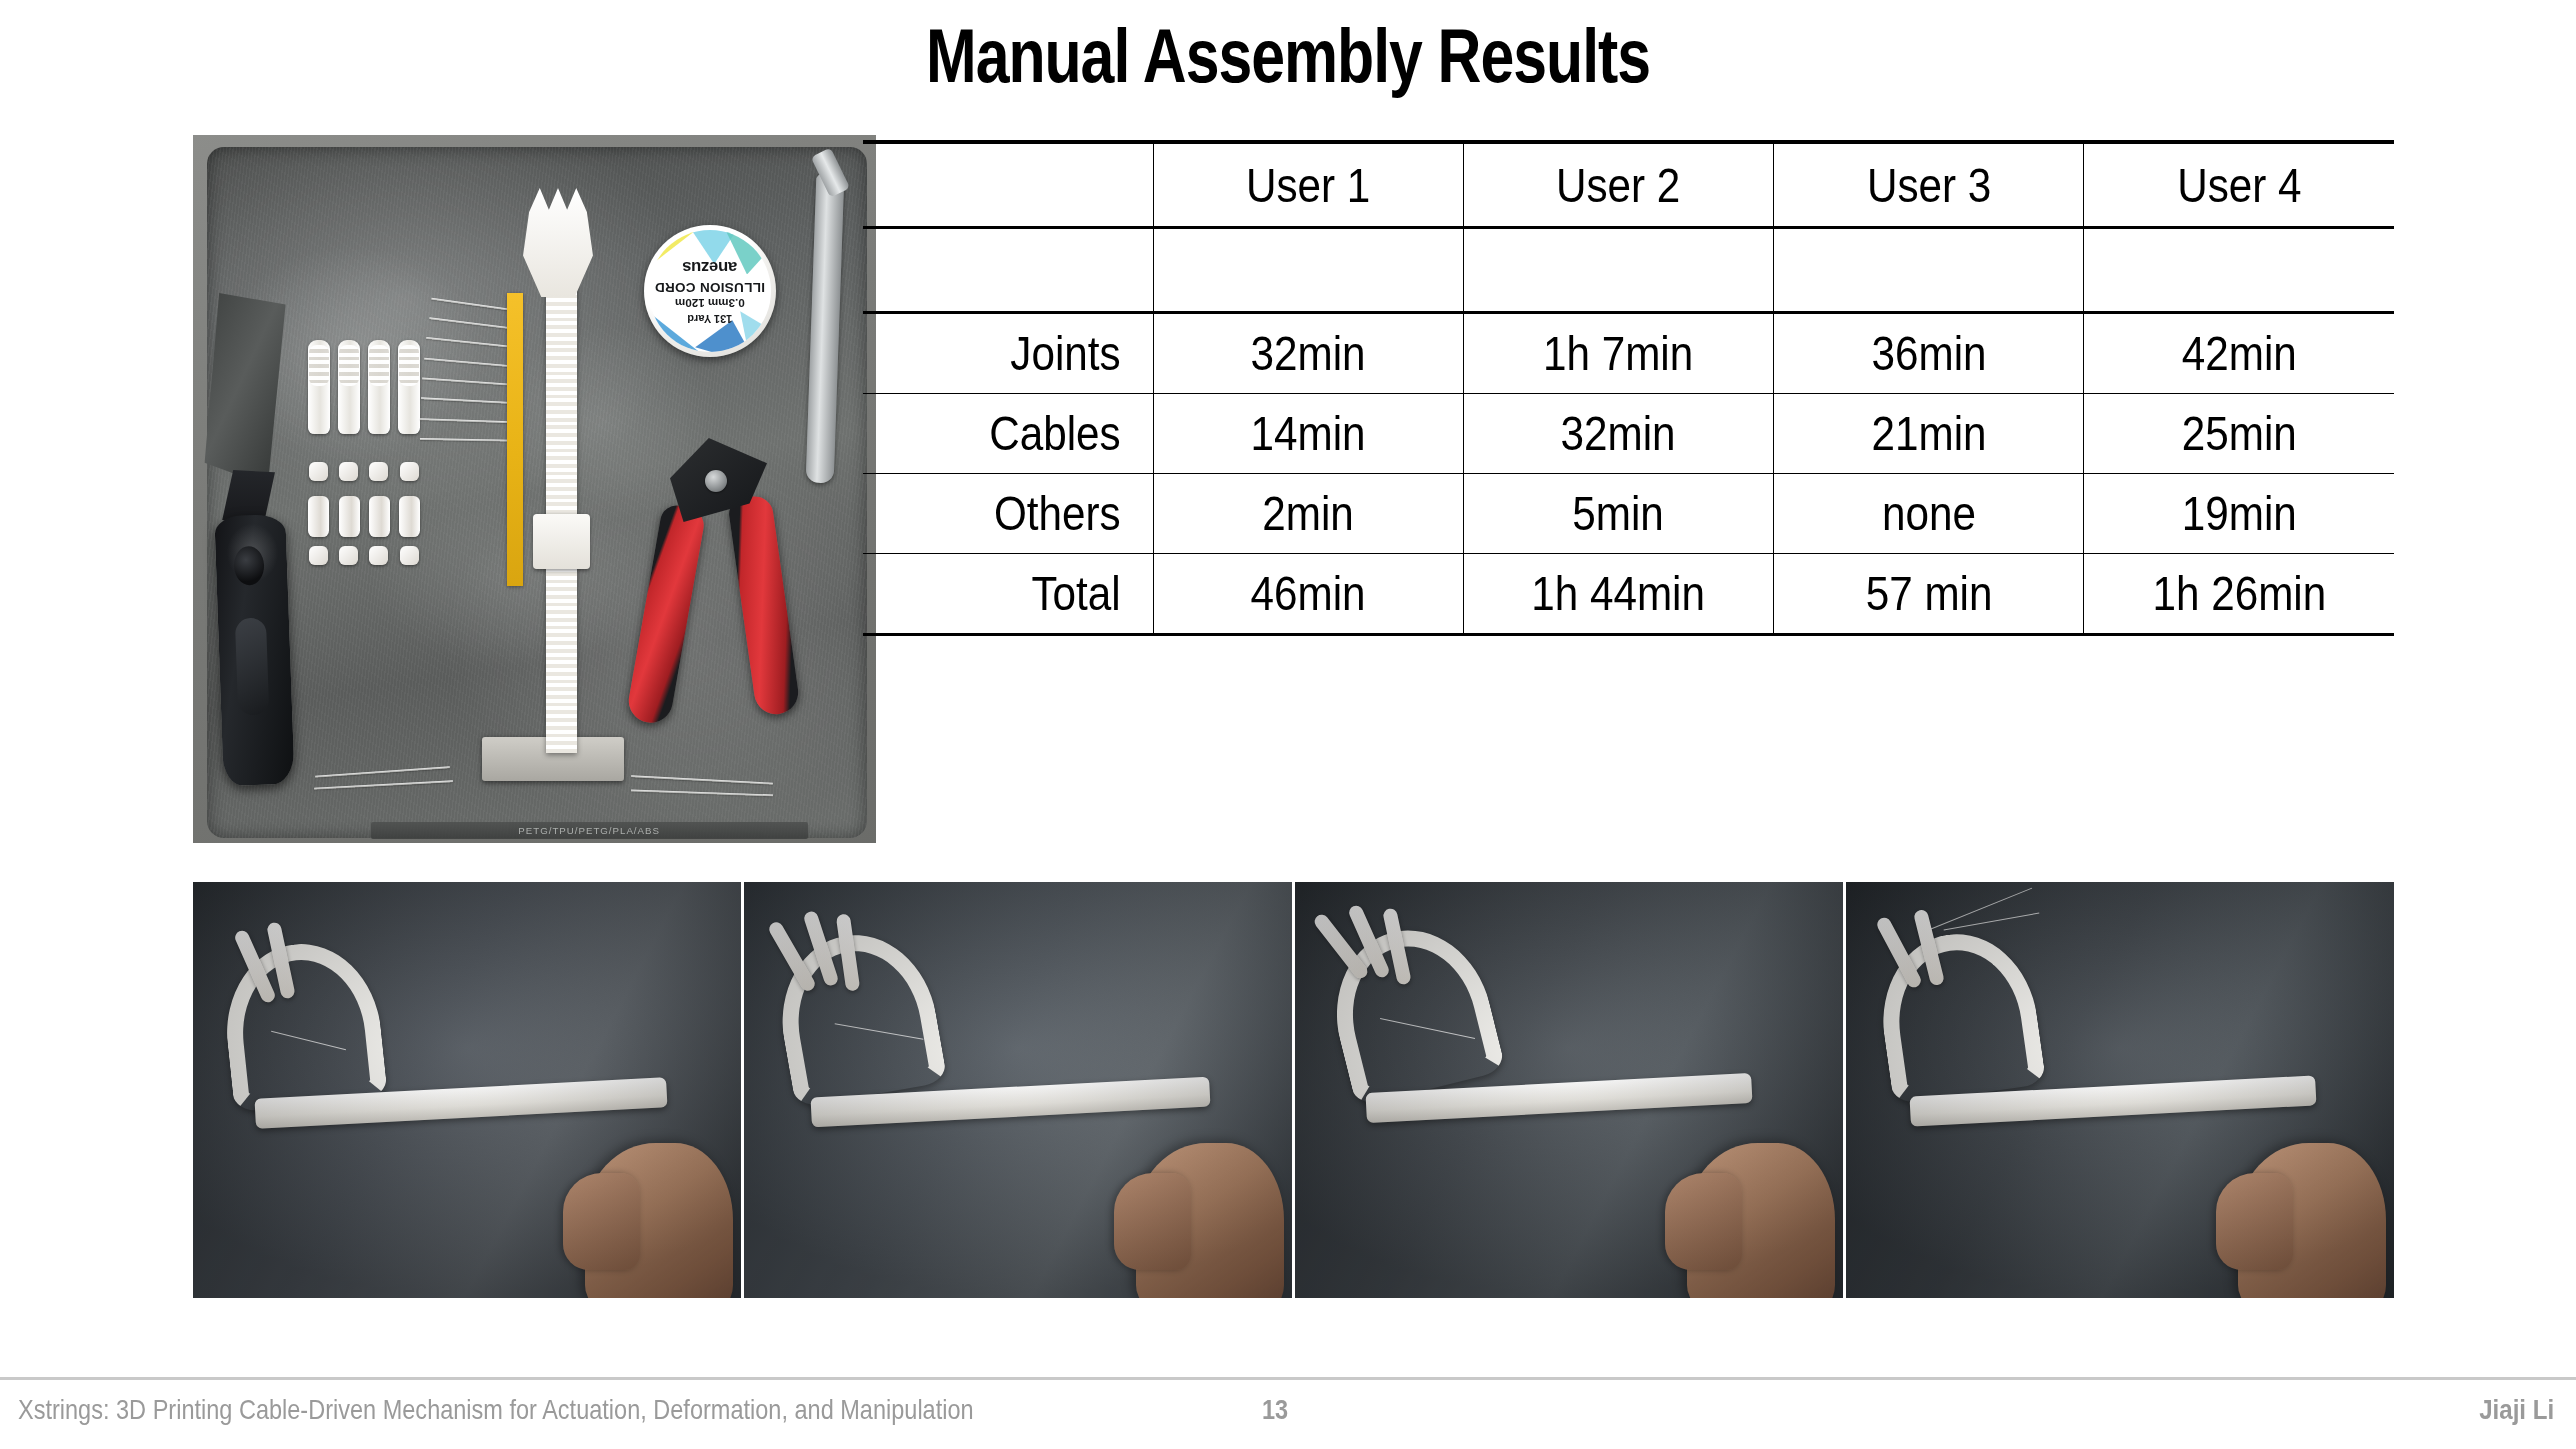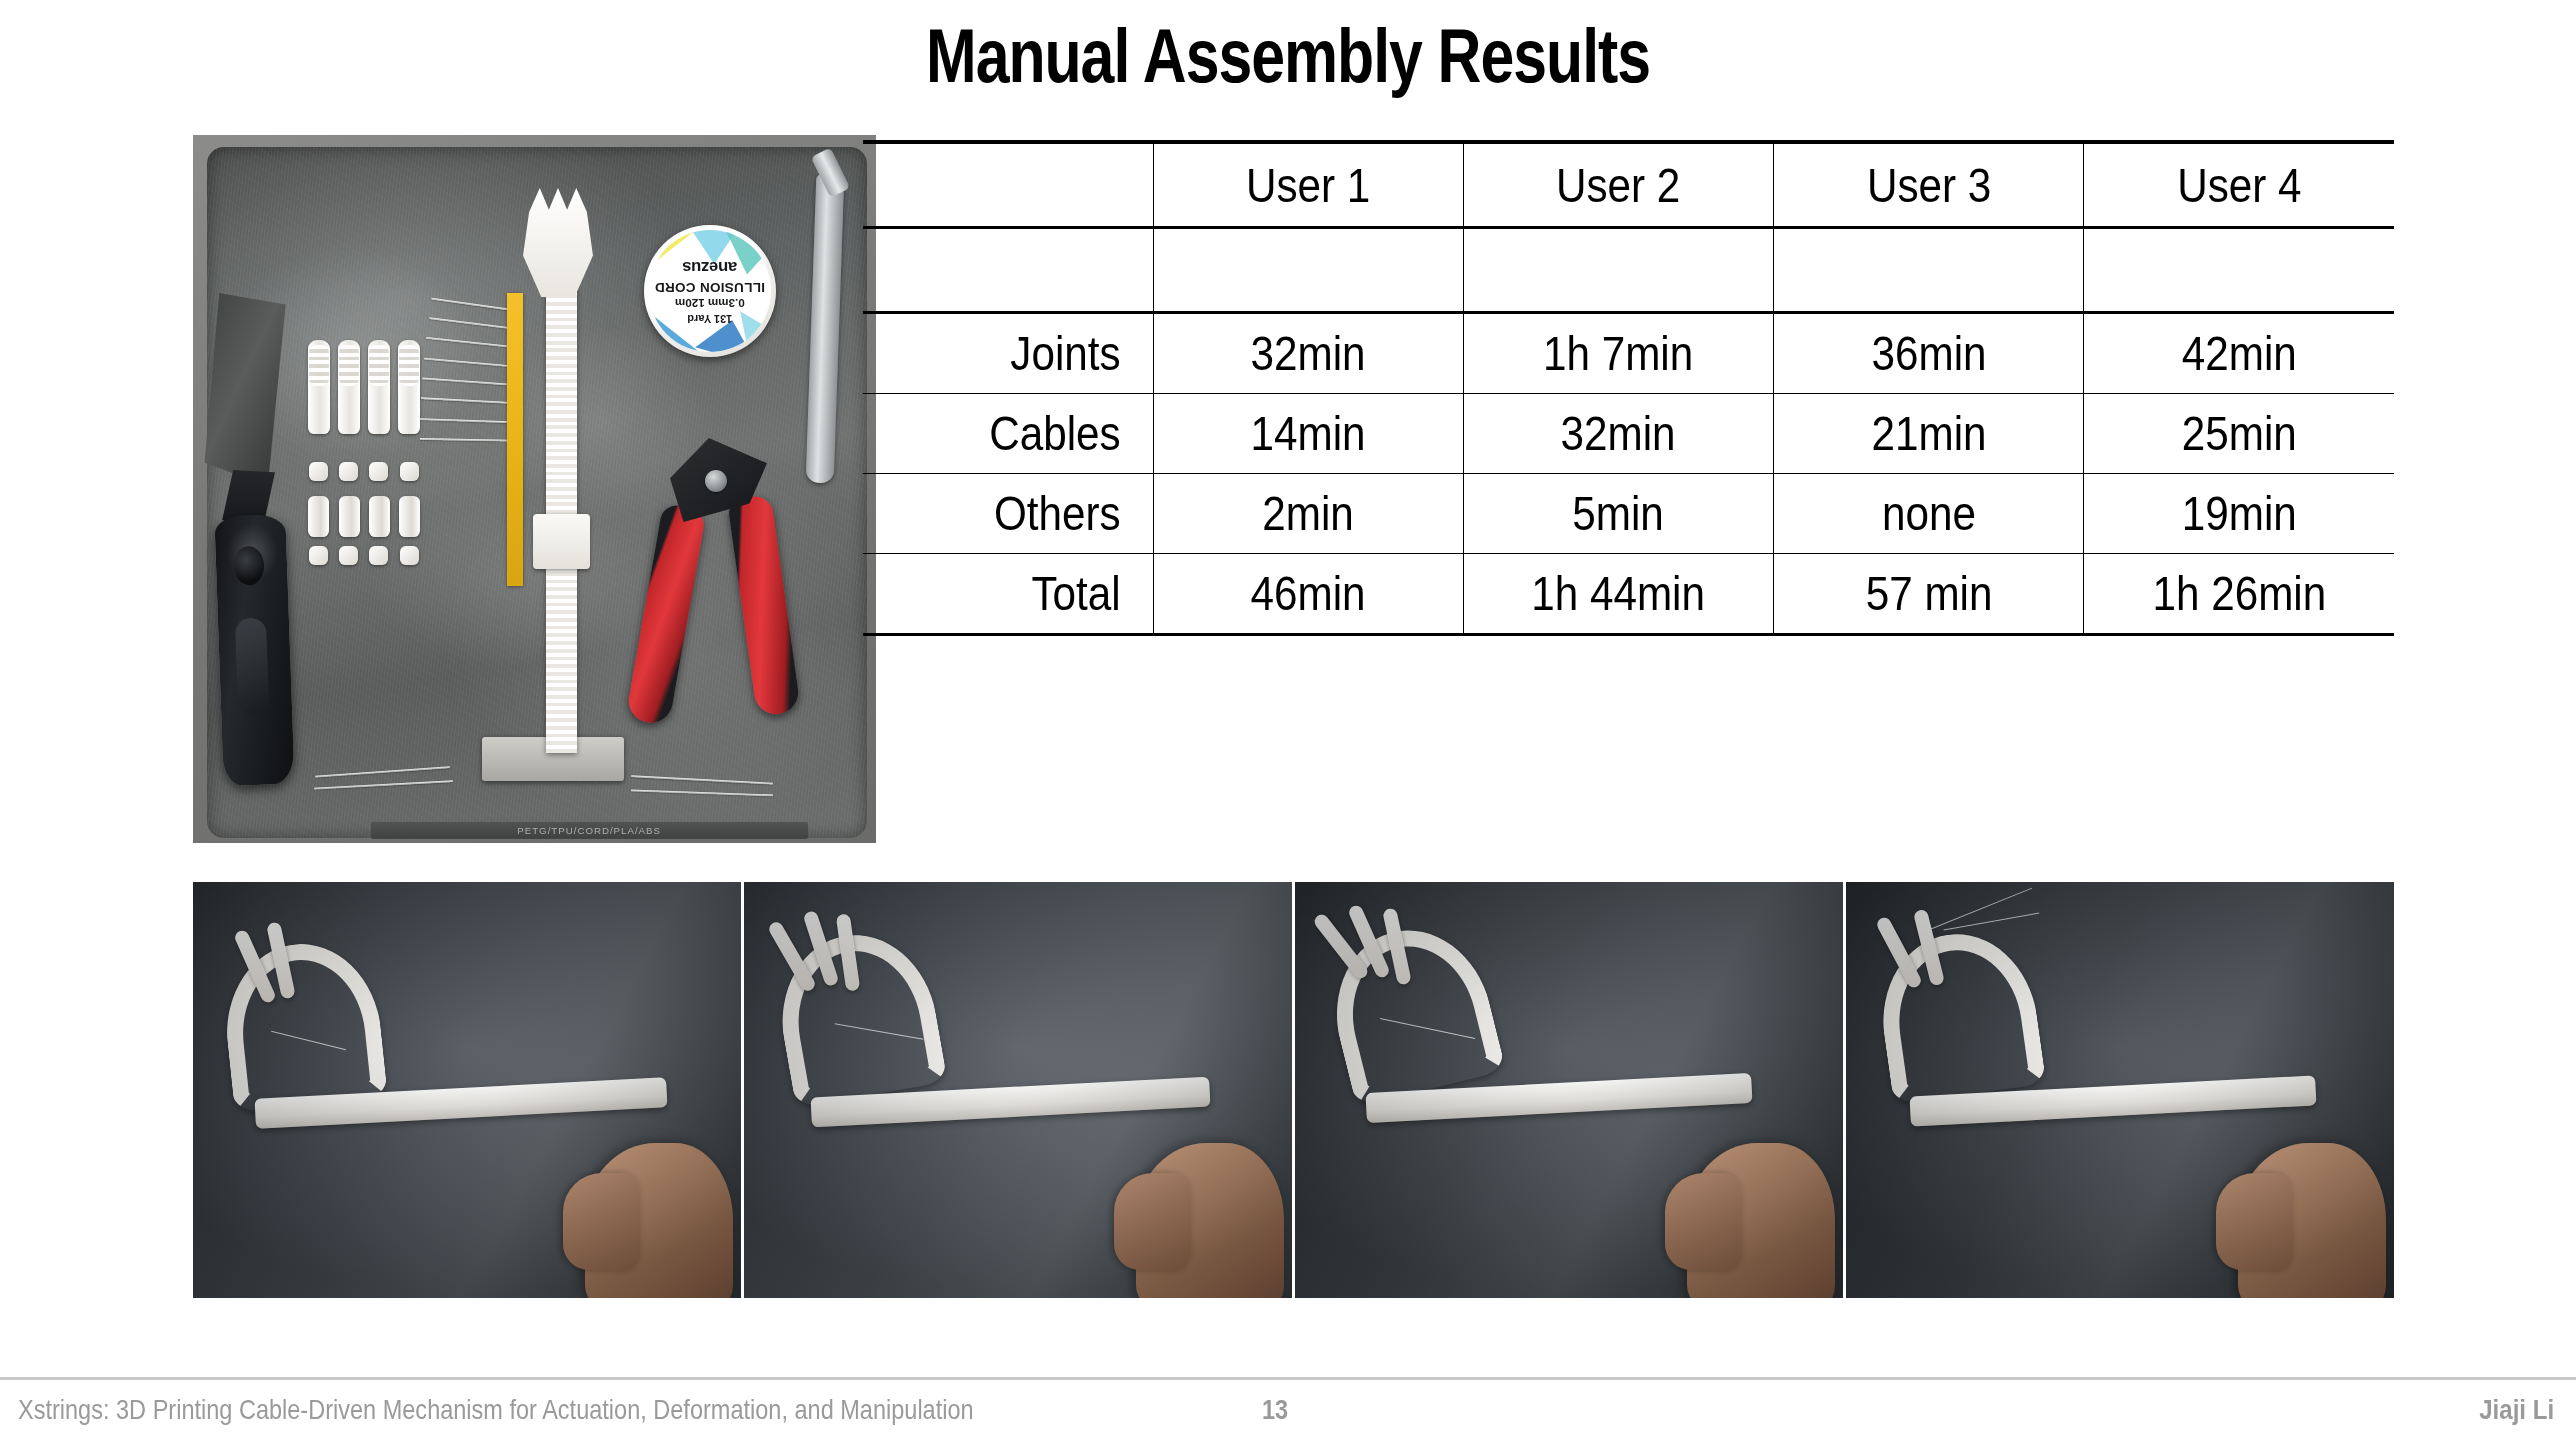--- a/index.html
+++ b/index.html
@@ -497,21 +497,21 @@
     </div>
   </div>
 
   <div class="tweezers"></div>
 
   <div class="cutter-handle cutter-h1"></div>
   <div class="cutter-handle cutter-h2"></div>
   <div class="cutter-head"></div>
   <div class="cutter-pivot"></div>
 
-  <div class="bed-label">PETG/TPU/CORD/PLA/ABS</div>
+  <div class="bed-label">PETG/TPU/PETG/PLA/ABS</div>
 </div>
 
 <table id="results-table">
   <colgroup>
     <col class="c-label">
       <col class="c-user">
       <col class="c-user">
       <col class="c-user">
       <col class="c-user">
   </colgroup>

